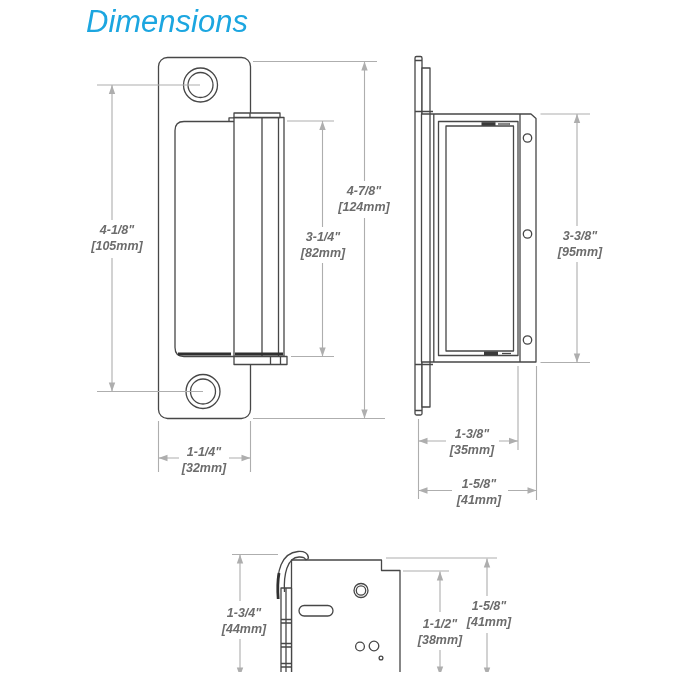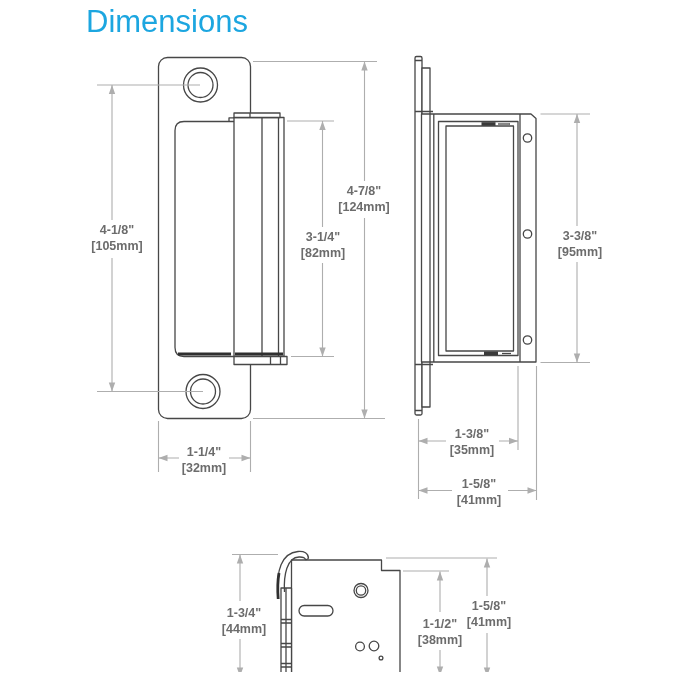--- a/index.html
+++ b/index.html
@@ -1,17 +1,17 @@
 <!DOCTYPE html>
 <html><head>
 <meta charset="utf-8">
 <style>
   html,body{margin:0;padding:0;background:#fff;}
   .page{position:relative;width:700px;height:672px;background:#fff;overflow:hidden;
-        font-family:"Liberation Sans",sans-serif;}
+        font-family:"Liberation Sans",sans-serif;font-style:italic;}
   .title{position:absolute;left:86px;top:4px;font-size:31px;font-weight:500;
          letter-spacing:0px;color:#1ca6e0;}
   svg{position:absolute;left:0;top:0;}
   .ln{stroke:#474747;stroke-width:1.3;fill:none;stroke-linejoin:round;}
   .fillw{stroke:#474747;stroke-width:1.3;fill:#ffffff;stroke-linejoin:round;}
   .thick{stroke:#2f2f2f;stroke-width:2.8;fill:none;}
   .darkfill{fill:#3a3a3a;stroke:none;}
   .dim{stroke:#aeaeae;stroke-width:1.1;fill:none;}
   .dimfill{fill:#aeaeae;stroke:none;}
   .dim-text{font-family:"Liberation Sans",sans-serif;font-size:12.5px;font-weight:bold;

